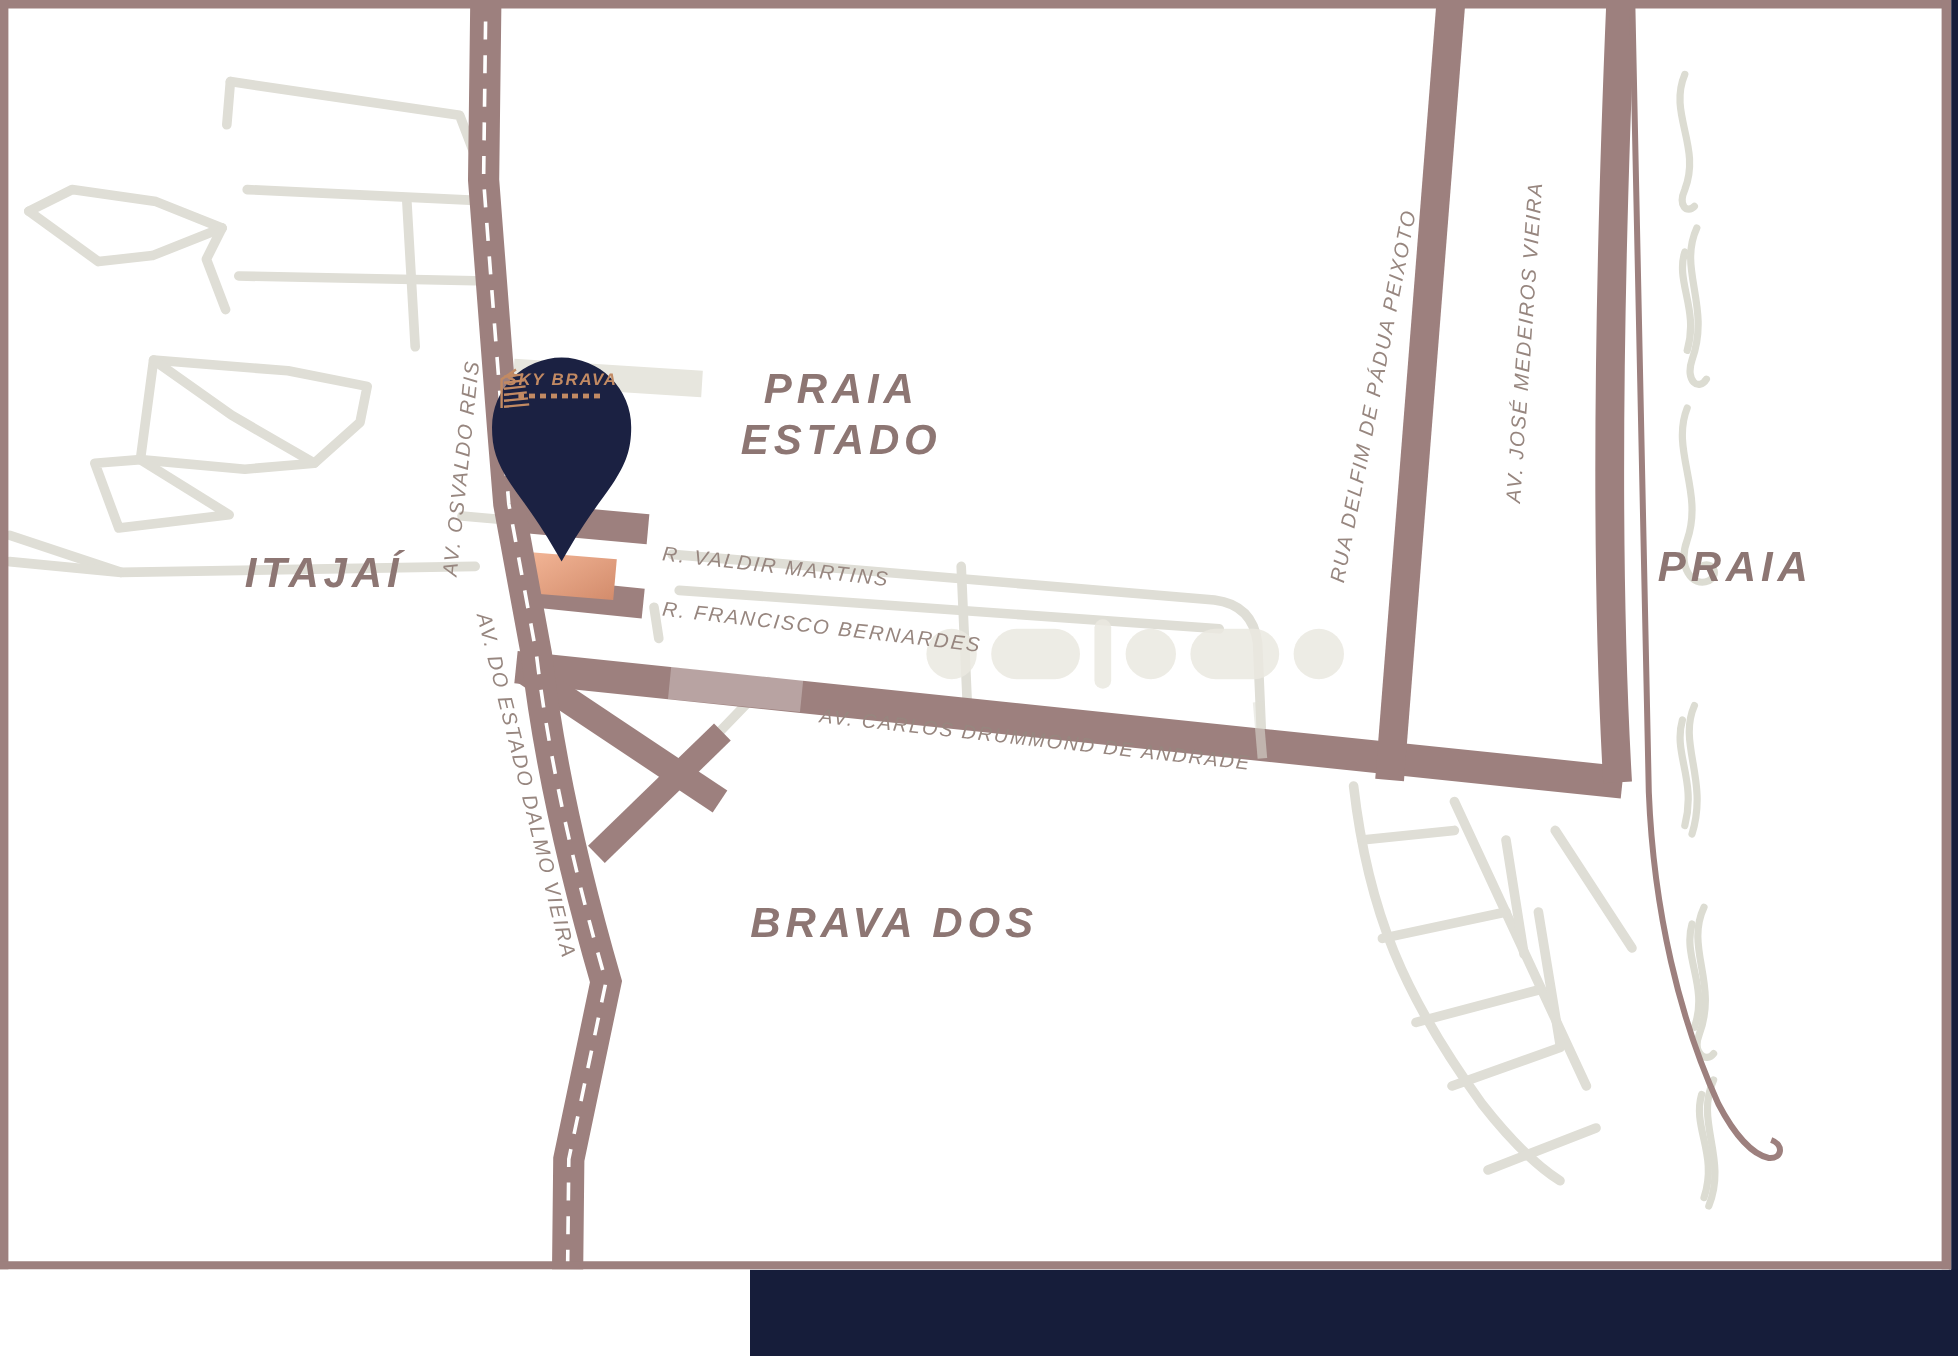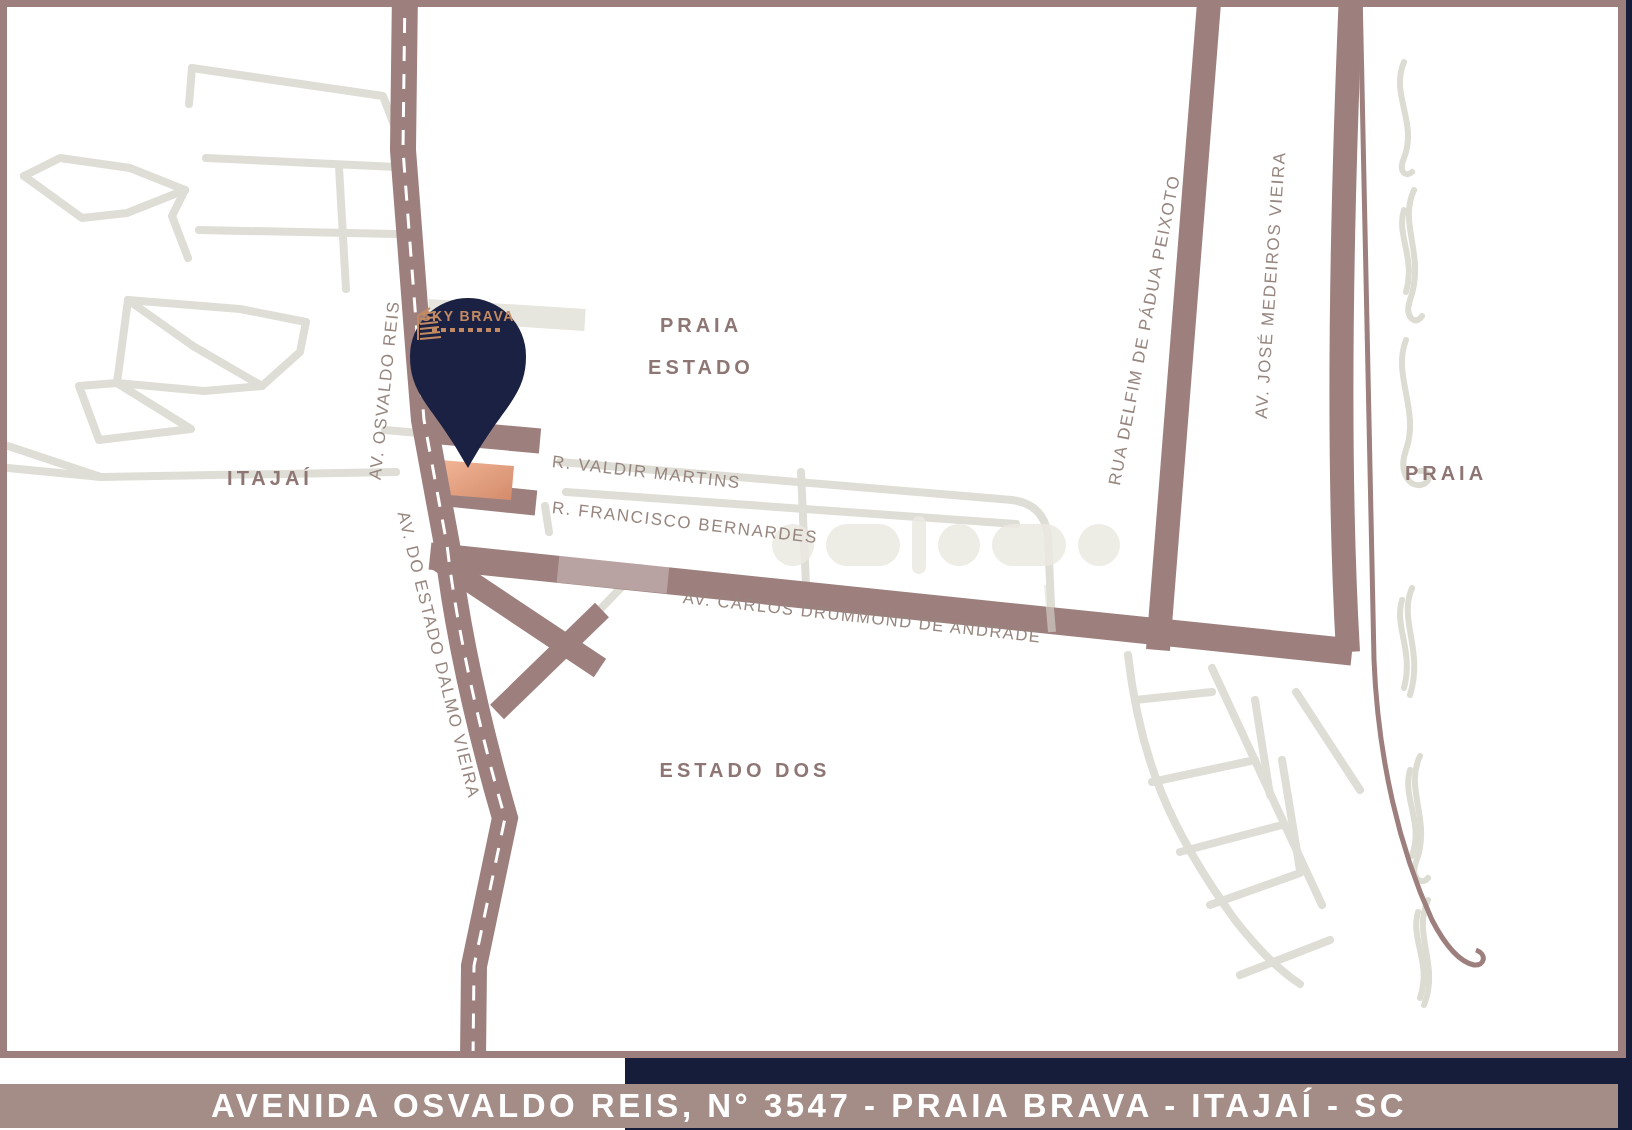--- a/index.html
+++ b/index.html
@@ -2,34 +2,34 @@
 <html style="--road: #9d807e; --light: #dfded6; --navy: #161d3a; --pin-navy: #1b2142; --copper: #c28a63; --banner: #a48c87; --area: #8d7673; --street: #97867f;"><head>
 <meta charset="utf-8">
 <style>
   html,body{margin:0;padding:0;background:#ffffff;}
   :root{
     --road:#9d807e; --light:#dfded6; --lighter:#e7e6de;
     --navy:#161d3a; --pin-navy:#1b2142; --copper:#c28a63;
     --banner:#a48c87; --area:#8d7673; --street:#97867f;
   }
   .stage{position:relative;width:1632px;height:1130px;background:#fff;overflow:hidden;
-         font-family:"Liberation Sans", sans-serif;}
+         font-family:"Liberation Sans", sans-serif;font-style:italic;}
   
   .navy-right{position:absolute;left:1624px;top:0;width:8px;height:1130px;background:var(--navy);}
   .navy-bottom{position:absolute;left:625px;top:1058px;width:1007px;height:72px;background:var(--navy);}
   
   .map{position:absolute;left:0;top:0;width:1626px;height:1058px;background:#fff;overflow:hidden;}
   .map svg{position:absolute;left:0;top:0;}
   .lt{stroke:var(--light);stroke-width:8;fill:none;stroke-linecap:round;stroke-linejoin:round;}
   .lt-w{stroke:var(--lighter);stroke-width:22;fill:none;stroke-linecap:butt;}
   .rd{stroke:var(--road);fill:none;stroke-linecap:butt;stroke-linejoin:miter;}
   .dash{stroke:#ffffff;stroke-width:3;stroke-dasharray:15 13;fill:none;stroke-linecap:butt;}
   .wave{stroke:#dcdcd2;stroke-width:6;fill:none;stroke-linecap:round;}
   
-  .area-label{position:absolute;color:var(--area);font-weight:bold;font-size:20px;
+  .area-label{position:absolute;color:var(--area);font-weight:bold;font-size:35px;
               letter-spacing:4px;text-align:center;line-height:42px;white-space:nowrap;
               transform:translate(-50%,-50%);}
   .street-label{position:absolute;color:var(--street);font-size:17px;letter-spacing:1.6px;
                 white-space:nowrap;transform-origin:left center;}
   .street-label.centered{transform-origin:center center;}
   
   .watermark{position:absolute;left:772px;top:516px;display:flex;gap:12px;align-items:center;
              opacity:.85;filter:blur(.6px);}
   .wm-dot{width:42px;height:42px;border-radius:50%;background:#ebe9e1;}
   .wm-bar{width:74px;height:42px;border-radius:21px;background:#ebe9e1;}
@@ -170,30 +170,27 @@
       <div class="pin-brand">SKY BRAVA</div>
       <div class="pin-sub"></div>
     </div>
 
     <div class="area-label" style="left:701px;top:346px;">
       <div>PRAIA</div>
       <div>ESTADO</div>
     </div>
     <div class="area-label" style="left:270px;top:478px;">ITAJAÍ</div>
     <div class="area-label" style="left:745px;top:770px;">
-      <div>ESTADO DOS</div>
+      <div>BRAVA DOS</div>
     </div>
     <div class="area-label" style="left:1446px;top:473px;">PRAIA</div>
 
     <div class="street-label centered" style="left:385px;top:390px;transform:translate(-50%,-50%) rotate(-84deg);">AV. OSVALDO REIS</div>
     <div class="street-label centered" style="left:438px;top:655px;transform:translate(-50%,-50%) rotate(76deg);">AV. DO ESTADO DALMO VIEIRA</div>
     <div class="street-label" style="left:552px;top:452px;transform:rotate(6.5deg);">R. VALDIR MARTINS</div>
     <div class="street-label" style="left:552px;top:498px;transform:rotate(6.5deg);">R. FRANCISCO BERNARDES</div>
     <div class="street-label" style="left:683px;top:588px;transform:rotate(6.3deg);font-size:16.5px;">AV. CARLOS DRUMMOND DE ANDRADE</div>
     <div class="street-label centered" style="left:1145px;top:330px;transform:translate(-50%,-50%) rotate(-79deg);">RUA DELFIM DE PÁDUA PEIXOTO</div>
     <div class="street-label centered" style="left:1271px;top:285px;transform:translate(-50%,-50%) rotate(-86deg);">AV. JOSÉ MEDEIROS VIEIRA</div>
   </div>
 
-  <div class="banner">
-    <div class="banner-text">AVENIDA OSVALDO REIS, N° 3547 - PRAIA BRAVA - ITAJAÍ - SC</div>
-  </div>
 
 </div>
 
 </body></html>

